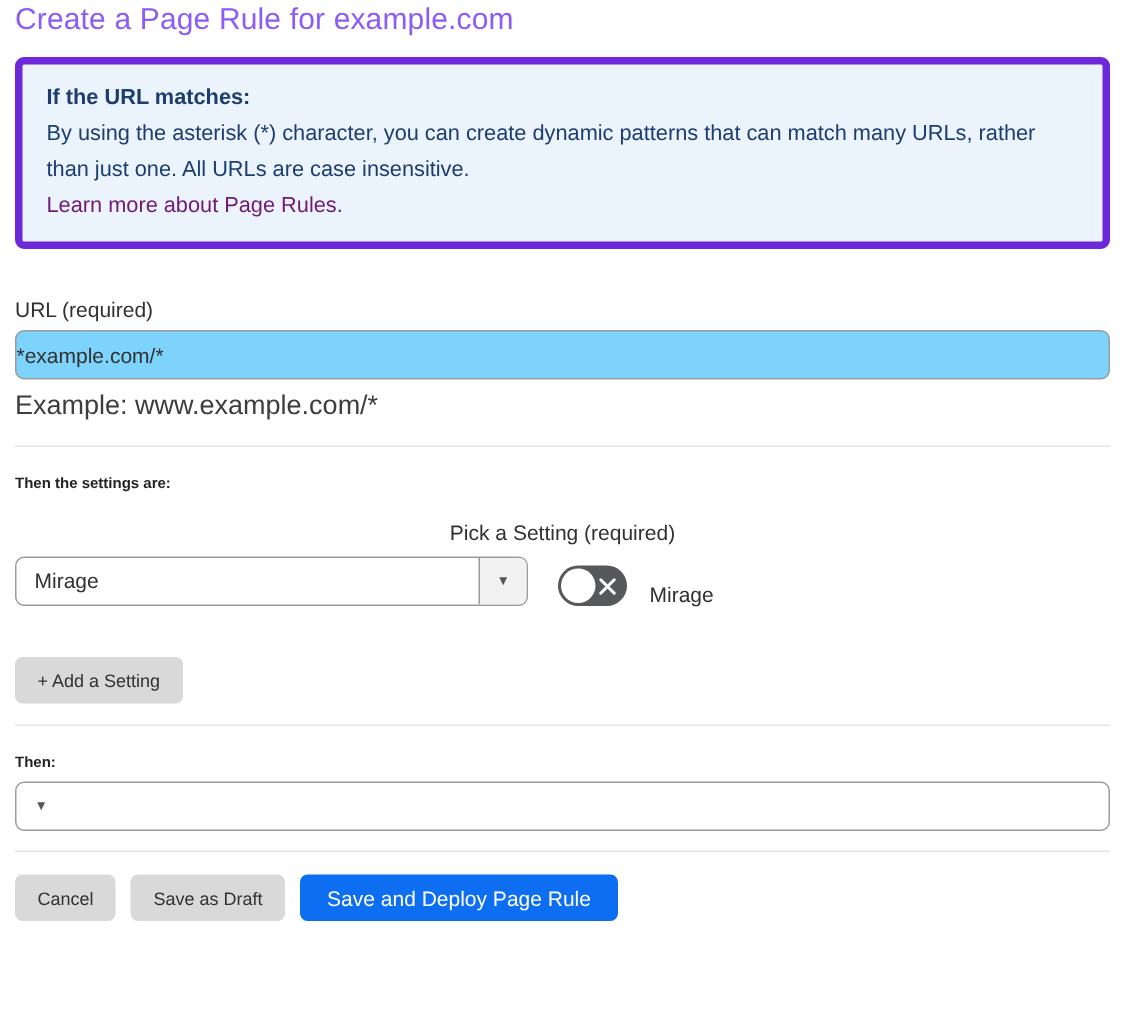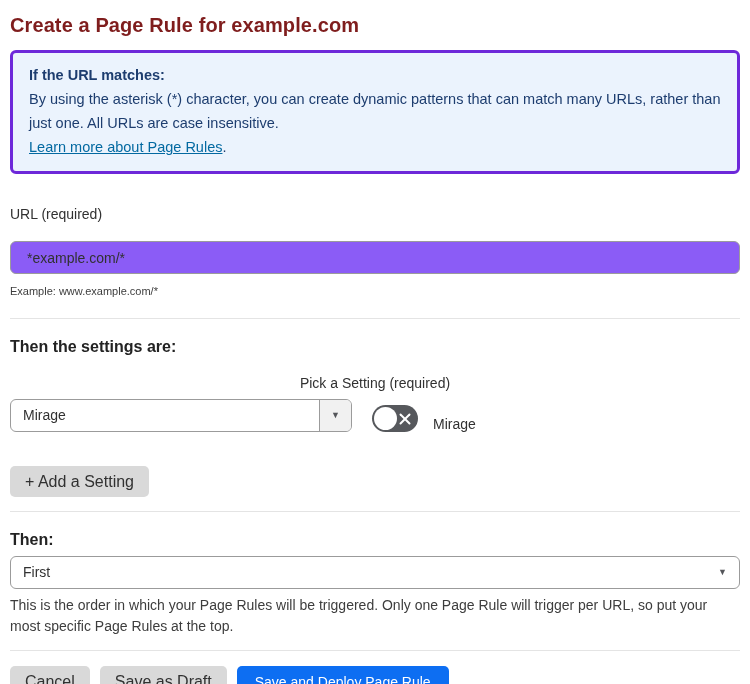--- a/index.html
+++ b/index.html
@@ -6,71 +6,70 @@
   html, body {
     margin: 0; padding: 0;
     width: 750px;
     background: #ffffff;
     font-family: "Liberation Sans", sans-serif;
     color: #313131;
   }
   .container { padding: 0 10px; width: 750px; }
 
   .page-title {
-    margin: 14px 0 0 0;
+    margin: 2px 0 0 0;
     font-size: 20px;
-    font-weight: 700;
-    color: #7f1d1d;
+    font-weight: 400;
+    color: #8b5cf6;
     letter-spacing: 0.1px;
   }
 
   
   .info-box {
     margin-top: 13px;
     background: #ebf3fd;
-    border: 3px solid #6d28d9;
+    border: 5px solid #6d28d9;
     border-radius: 6px;
     padding: 10px 16px 12px 16px;
     color: #1d3d6f;
     font-size: 14.5px;
     line-height: 24px;
   }
   .info-heading { font-weight: 700; }
   .info-link {
-    color: #0369a1;
-    text-decoration: underline;
+    color: #701a75;
     cursor: pointer;
   }
 
   .field-label { margin-top: 32px; font-size: 14px; color: #313131; }
 
   .text-input {
-    margin-top: 19px;
+    margin-top: 6px;
     width: 100%;
     height: 33px;
     border: 1px solid #9b9b9b;
     border-radius: 6px;
-    padding: 0 16px;
+    padding: 0 0;
     font-size: 14px;
     font-family: "Liberation Sans", sans-serif;
     color: #313131;
     outline: none;
-    background: #8b5cf6;
-  }
-  .helper-text { margin-top: 7px; font-size: 11px; color: #3d3d3d; line-height: 21px; }
+    background: #7dd3fc;
+  }
+  .helper-text { margin-top: 7px; font-size: 18px; color: #3d3d3d; line-height: 21px; }
 
   .divider {
     border: none;
     border-top: 1px solid #e4e4e4;
     margin: 16px 0 0 0;
   }
 
   .section-heading {
     margin-top: 19px;
-    font-size: 16px;
+    font-size: 10px;
     font-weight: 700;
     color: #232323;
   }
 
   
   .setting-row { display: flex; align-items: flex-end; margin-top: 8px; }
   .select-box {
     display: flex;
     align-items: stretch;
     width: 342px;
@@ -124,21 +123,21 @@
     position: absolute;
     right: 7px; top: 7.5px;
     width: 12px; height: 12px;
   }
   .toggle-label { margin-left: 15px; font-size: 14px; color: #313131; }
 
   .gray-button {
     border: none;
     background: #d9d9d9;
     color: #313131;
-    font-size: 16px;
+    font-size: 12px;
     font-family: "Liberation Sans", sans-serif;
     height: 31px;
     padding: 0 15px;
     border-radius: 5px;
     cursor: pointer;
   }
   .add-setting { margin-top: 34px; display: inline-block; }
 
   
   .wide-select {
@@ -218,25 +217,23 @@
   </div>
 
   <button class="gray-button add-setting">+ Add a Setting</button>
 
   <hr class="divider" style="margin-top:14px;">
 
   <div class="section-heading">Then:</div>
 
 
   <div class="wide-select">
-    <div class="select-value">First</div>
     <span class="chevron">▼</span>
   </div>
 
-  <div class="order-helper">This is the order in which your Page Rules will be triggered. Only one Page Rule will trigger per URL, so put your most specific Page Rules at the top.</div>
 
   <hr class="divider" style="margin-top:13px;">
 
   <div class="footer-row">
     <button class="gray-button">Cancel</button>
     <button class="gray-button">Save as Draft</button>
     <button class="blue-button">Save and Deploy Page Rule</button>
   </div>
 
 </div>

